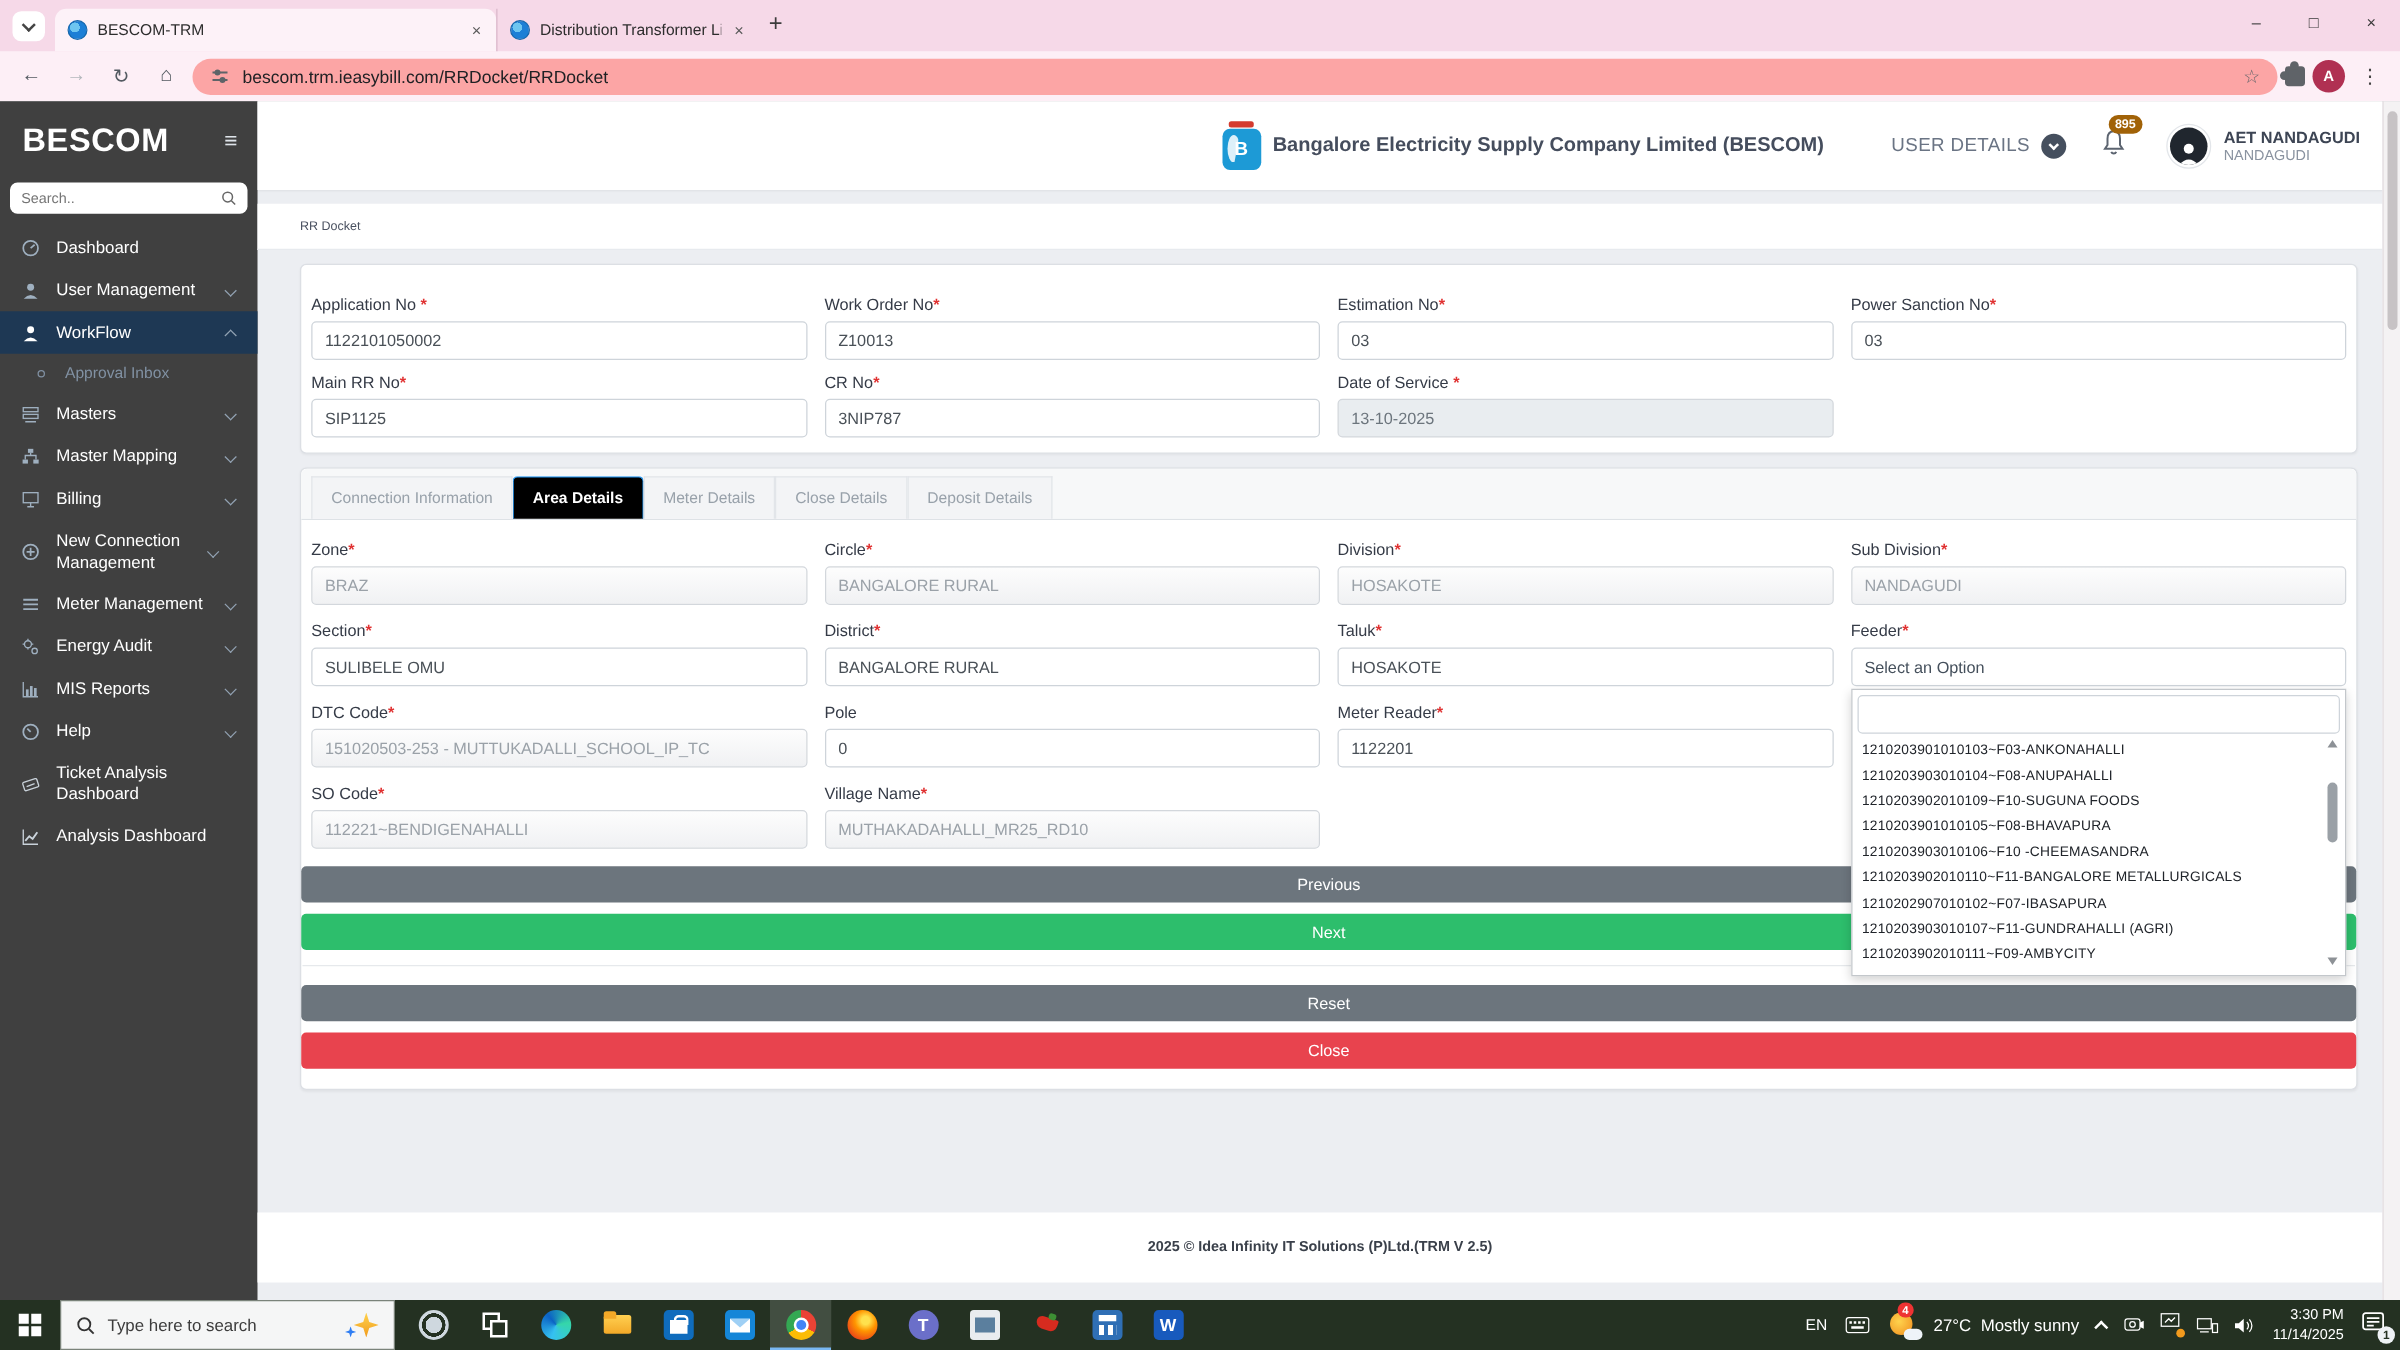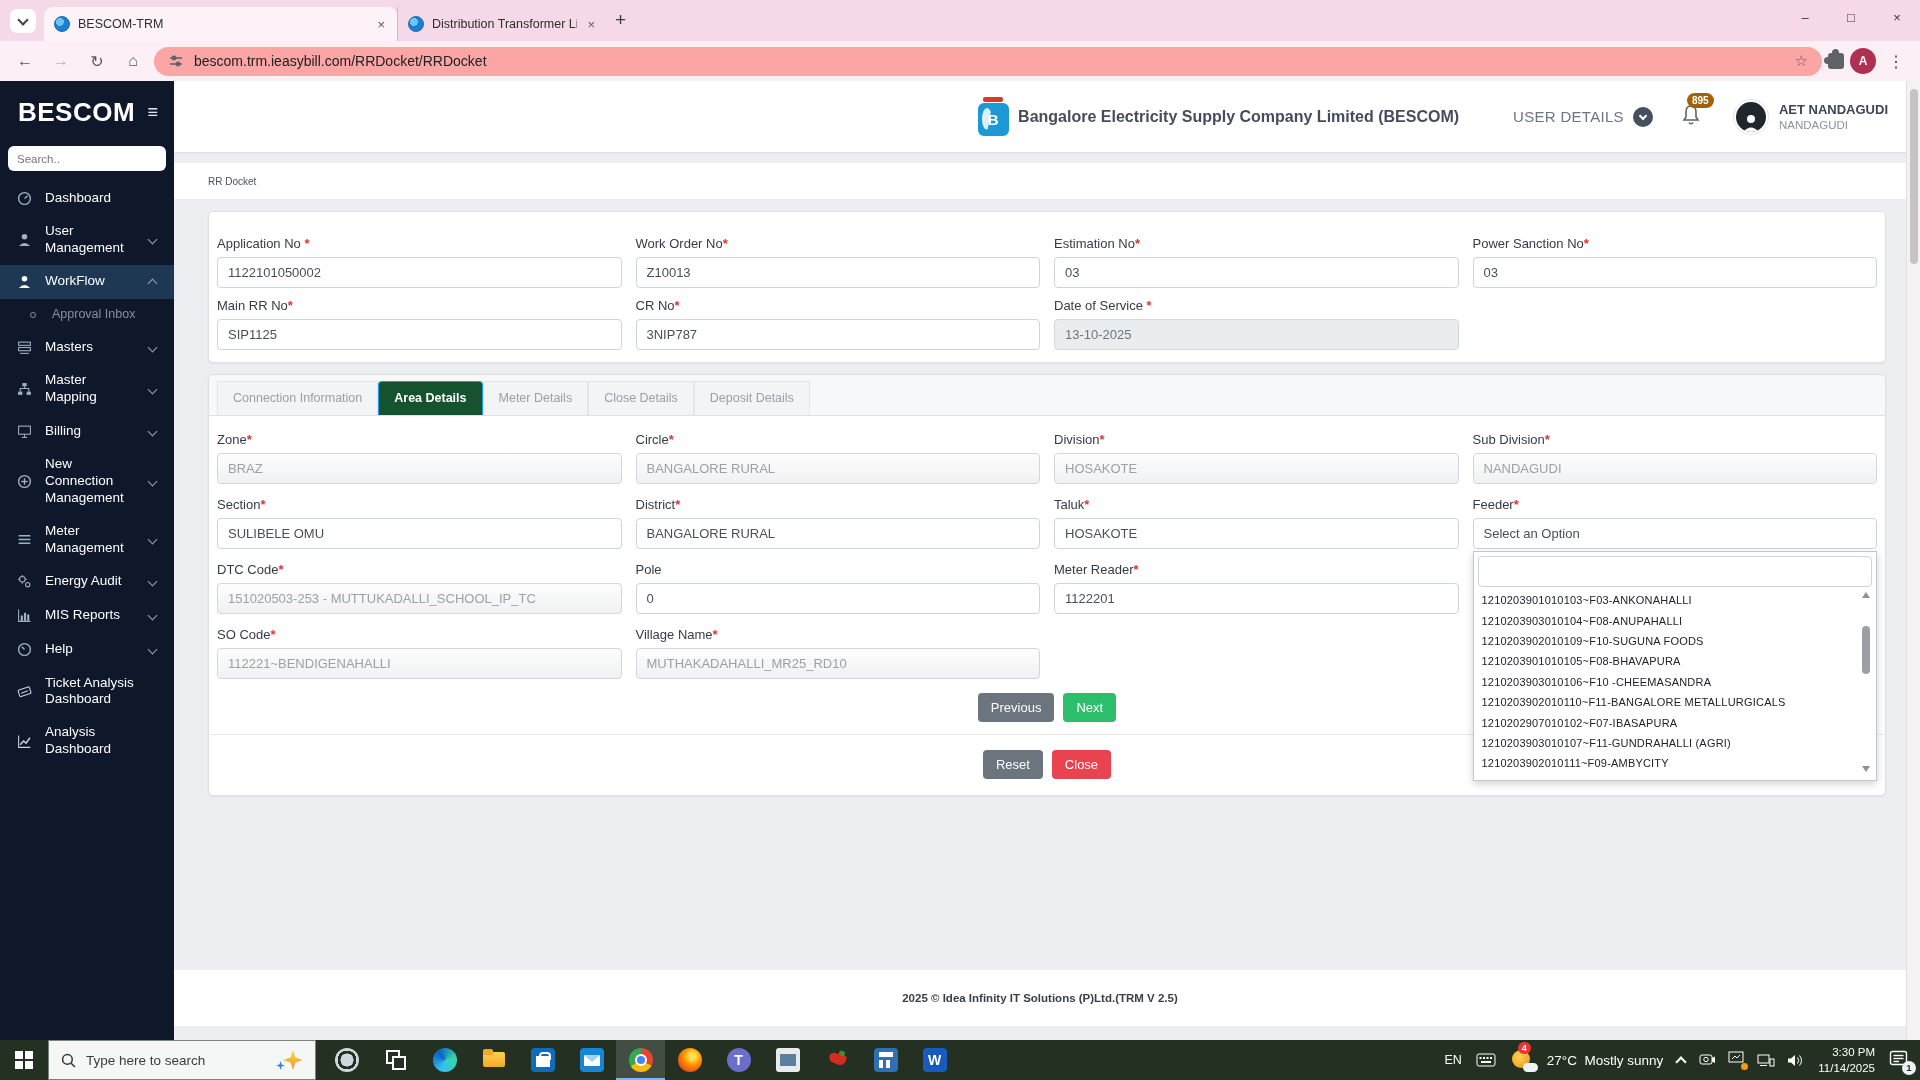--- a/index.html
+++ b/index.html
@@ -31,21 +31,21 @@
   .ext-puzzle:after { content:""; position:absolute; width:7px; height:7px; border-radius:50%; background:#5f6368; left:-4px; top:4px; }
   .chrome-avatar { width:26px; height:26px; border-radius:50%; background:#b03052; color:#fff; font-size:12px; font-weight:bold; display:flex; align-items:center; justify-content:center; }
   .kebab { color:#444; font-size:16px; padding:0 6px; }
 
   
   .app { flex:1; display:flex; min-height:0; position:relative; background:#eceef2; }
   .vscroll { position:absolute; right:0; top:0; bottom:0; width:14px; background:#f4f2f3; border-left:1px solid #e3dee1; }
   .vthumb { position:absolute; top:8px; left:3px; width:8px; height:175px; border-radius:4px; background:#c7c3c5; }
 
   
-  .sidebar { width:174px; background:#0f172a; flex-shrink:0; display:flex; flex-direction:column; color:#fff; }
+  .sidebar { width:206px; background:#404040; flex-shrink:0; display:flex; flex-direction:column; color:#fff; }
   .brandrow { display:flex; align-items:center; justify-content:space-between; padding:16px 16px 12px 18px; }
   .brand { font-size:26px; font-weight:bold; letter-spacing:.5px; }
   .burger { font-size:18px; color:#dfe4ea; }
   .sside { margin:6px 8px 10px; background:#fff; border-radius:6px; height:25px; display:flex; align-items:center; padding:0 9px; gap:6px; }
   .sside input { border:none; outline:none; flex:1; font-size:11.5px; color:#444; background:transparent; }
   .nav { flex:1; font-size:13.5px; }
   .nitem { display:flex; align-items:center; gap:12px; padding:8px 14px 8px 16px; min-height:34px; line-height:1.25; }
   .nitem.active { background:#1e3854; }
   .nicon { width:17px; display:flex; justify-content:center; flex-shrink:0; }
   .nlabel { flex:1; color:#fff; }
@@ -81,37 +81,37 @@
   .fgrid { display:grid; grid-template-columns:repeat(4,1fr); column-gap:14px; row-gap:8px; }
   .field label { display:block; font-size:13px; color:#353b47; margin:2px 0 6px; }
   .req { color:#e03131; }
   .field input { width:100%; height:31px; border:1px solid #ced4da; border-radius:4px; padding:0 10px; font-size:13px; color:#495057; background:#fff; outline:none; }
   .field input.dis { background:linear-gradient(#fdfdfd,#f0f1f3); color:#9aa1a8; border-color:#d3d7dc; }
   .field input.dsolid { background:#e9edf0; color:#6c757d; border-color:#d3d7dc; }
 
   .card2 { padding:0 0 10px; }
   .ftabs { background:#f7f8f9; border-bottom:1px solid #dee2e6; border-radius:5px 5px 0 0; display:flex; padding:6px 8px 0; }
   .ftab { font-size:12.5px; color:#98a1aa; padding:9px 15px 10px; background:#f3f4f6; border:1px solid #e2e5e9; border-bottom:none; }
-  .ftab.on { background:#14532d; color:#fff; border-color:#2196f3; border-radius:4px 4px 0 0; font-weight:bold; }
+  .ftab.on { background:#000000; color:#fff; border-color:#2196f3; border-radius:4px 4px 0 0; font-weight:bold; }
   .form2 { padding:14px 8px 4px; }
   .form2 .fgrid { row-gap:11px; }
   .c1 { grid-column:1; } .c2 { grid-column:2; } .c3 { grid-column:3; } .c4 { grid-column:4; }
 
   .combo-wrap { position:relative; }
   .combo-box { height:31px; border:1px solid #ced4da; border-radius:4px; display:flex; align-items:center; padding:0 10px; font-size:13px; color:#45505c; background:#fff; }
   .dropdown { position:absolute; top:33px; left:0; right:0; background:#fff; border:1px solid #c3c7cb; box-shadow:0 3px 8px rgba(0,0,0,.18); z-index:9; padding:4px 4px 6px; }
   .ddsearch { width:100%; height:24px; border:1px solid #b6bcc2; outline:none; padding:0 6px; font-size:12px; margin-bottom:3px; }
   .ddlist { position:relative; padding-right:16px; }
   .ddopt { height:20.4px; display:flex; align-items:center; font-size:11px; color:#20242a; white-space:nowrap; overflow:hidden; padding-left:4px; letter-spacing:.2px; }
   .ddscroll { position:absolute; right:0; top:0; bottom:0; width:13px; display:flex; flex-direction:column; align-items:center; justify-content:space-between; padding:2px 0; }
   .tri-up { width:0; height:0; border-left:4px solid transparent; border-right:4px solid transparent; border-bottom:6px solid #8d9196; }
   .tri-dn { width:0; height:0; border-left:4px solid transparent; border-right:4px solid transparent; border-top:6px solid #8d9196; }
   .ddthumb { position:absolute; right:2px; top:36px; width:8px; height:48px; border-radius:4px; background:#9aa0a6; }
 
-  .btnrow { display:flex; justify-content:center; gap:9px; margin:10px 0 12px; }
+  .btnrow { display:flex; justify-content:flex-start; gap:9px; margin:10px 0 12px;flex-direction:column; }
   .btn { border:none; border-radius:4px; color:#fff; font-size:13px; padding:7px 13px; }
   .btn-gray { background:#6c757d; } .btn-green { background:#2dbe6c; } .btn-red { background:#e8434e; }
   .divider { border-top:1px solid #e6e9ec; margin:0 1px; }
   .btnrow2 { margin:15px 0 6px; }
 
   .footband { margin-top:auto; margin-bottom:14px; background:#fff; height:56px; flex-shrink:0; display:flex; align-items:center; justify-content:center; font-size:11.5px; font-weight:bold; color:#3a404a; }
 
   
   .taskbar { height:40px; background:#243122; flex-shrink:0; display:flex; align-items:stretch; color:#fff; }
   .tstart { width:48px; display:flex; align-items:center; justify-content:center; }

